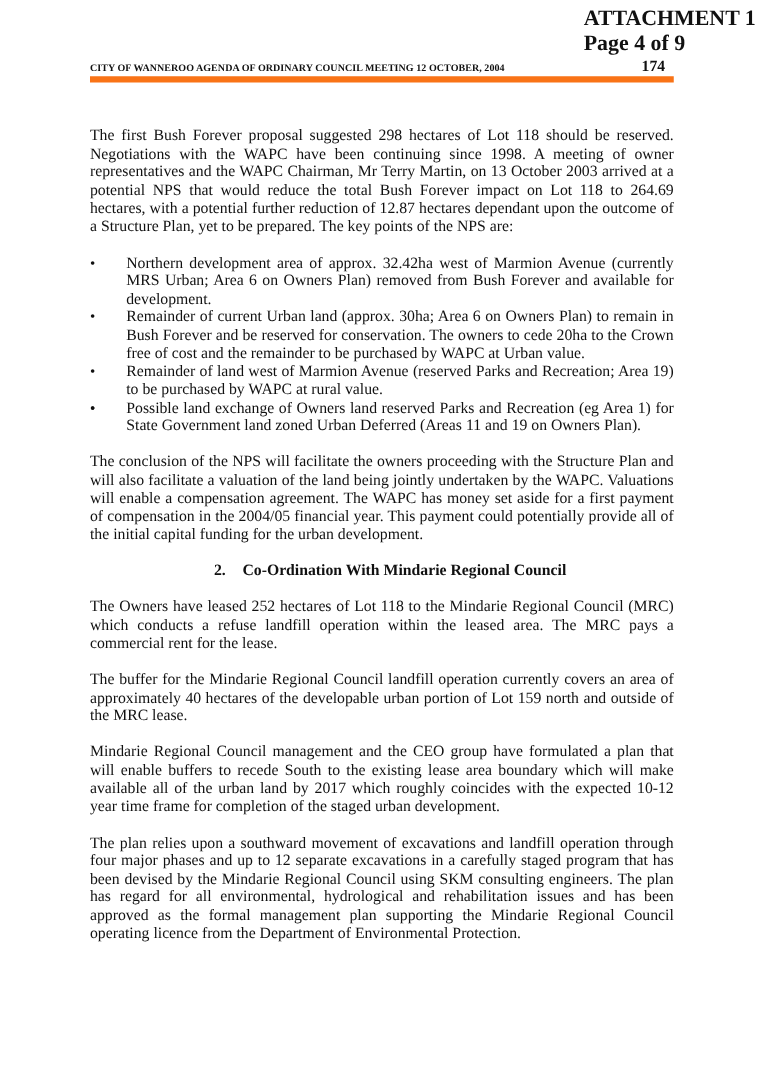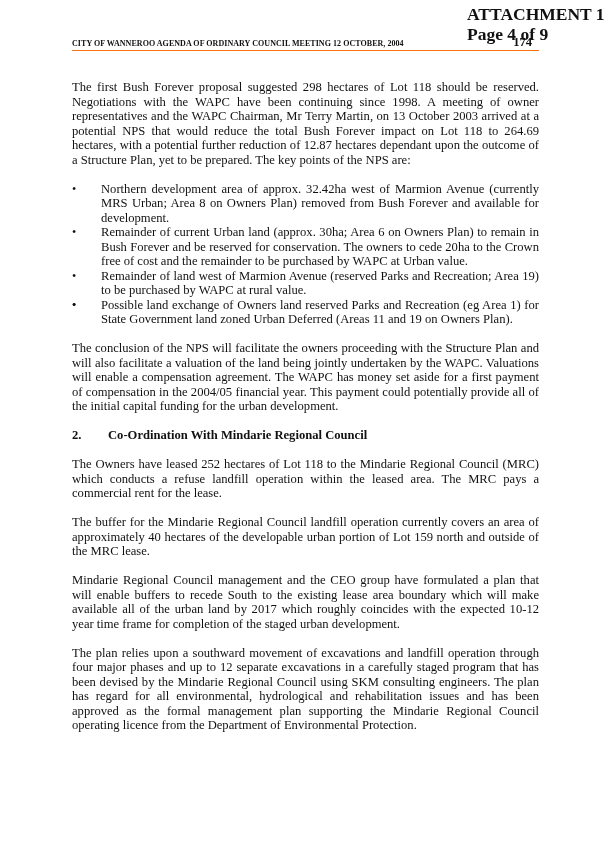--- a/index.html
+++ b/index.html
@@ -1,48 +1,48 @@
 <!DOCTYPE html>
 <html><head>
 <meta charset="utf-8">
 <style>
   html, body { margin: 0; padding: 0; background: #ffffff; }
   body { width: 609px; height: 865px; position: relative; overflow: hidden;
          font-family: "Liberation Serif", "DejaVu Serif", serif; color: #111; }
   .attach { position: absolute; left: 467px; top: 4px; font-weight: bold; font-size: 17.5px; line-height: 20px; }
   .attach div { white-space: nowrap; }
-  .header-bar { position: absolute; left: 72px; top: 36px; width: 467px; height: 14px; border-bottom: 1px solid #f97316; }
+  .header-bar { position: absolute; left: 72px; top: 47px; width: 467px; height: 14px; border-bottom: 5px solid #f97316; }
   .header-left { position: absolute; left: 0; top: 3px; font-size: 8px; font-weight: bold; letter-spacing: 0.05px; white-space: nowrap; }
   .header-right { position: absolute; right: 7px; top: -1px; font-size: 12.5px; font-weight: bold; text-align: right; }
-  .body { position: absolute; left: 72px; top: 80px; width: 467px; font-size: 12.6px; line-height: 14.5px; text-align: justify; }
+  .body { position: absolute; left: 72px; top: 101px; width: 467px; font-size: 12.6px; line-height: 14.5px; text-align: justify; }
   p { margin: 0 0 14.5px 0; }
   ul { list-style: none; margin: 0 0 14.5px 0; padding: 0; }
   li { position: relative; padding-left: 29px; margin: 0; }
   .bullet { position: absolute; left: 0; top: 0; font-size: 12px; }
-  .section { font-weight: bold; margin: 0 0 14.5px 0; text-align: left; }
+  .section { font-weight: bold; margin: 0 0 14.5px 0; text-align: center; }
   .section .num { display: inline-block; width: 36px; }
 </style>
 </head>
 <body>
 
 <div class="attach">
   <div>ATTACHMENT 1</div>
   <div>Page 4 of 9</div>
 </div>
 
 <div class="header-bar">
   <span class="header-left">CITY OF WANNEROO AGENDA OF ORDINARY COUNCIL MEETING 12 OCTOBER, 2004</span>
   <span class="header-right">174</span>
 </div>
 
 <div class="body">
   <p>The first Bush Forever proposal suggested 298 hectares of Lot 118 should be reserved. Negotiations with the WAPC have been continuing since 1998. A meeting of owner representatives and the WAPC Chairman, Mr Terry Martin, on 13 October 2003 arrived at a potential NPS that would reduce the total Bush Forever impact on Lot 118 to 264.69 hectares, with a potential further reduction of 12.87 hectares dependant upon the outcome of a Structure Plan, yet to be prepared. The key points of the NPS are:</p>
 
   <ul>
-    <li><span class="bullet">•</span><span>Northern development area of approx. 32.42ha west of Marmion Avenue (currently MRS Urban; Area 8 on Owners Plan) removed from Bush Forever and available for development.</span></li>
+    <li><span class="bullet">•</span><span>Northern development area of approx. 32.42ha west of Marmion Avenue (currently MRS Urban; Area 6 on Owners Plan) removed from Bush Forever and available for development.</span></li>
     <li><span class="bullet">•</span><span>Remainder of current Urban land (approx. 30ha; Area 6 on Owners Plan) to remain in Bush Forever and be reserved for conservation. The owners to cede 20ha to the Crown free of cost and the remainder to be purchased by WAPC at Urban value.</span></li>
     <li><span class="bullet">•</span><span>Remainder of land west of Marmion Avenue (reserved Parks and Recreation; Area 19) to be purchased by WAPC at rural value.</span></li>
     <li><span class="bullet">•</span></li>
     <li><span class="bullet">•</span><span>Possible land exchange of Owners land reserved Parks and Recreation (eg Area 1) for State Government land zoned Urban Deferred (Areas 11 and 19 on Owners Plan).</span></li>
   </ul>
 
   <p>The conclusion of the NPS will facilitate the owners proceeding with the Structure Plan and will also facilitate a valuation of the land being jointly undertaken by the WAPC. Valuations will enable a compensation agreement. The WAPC has money set aside for a first payment of compensation in the 2004/05 financial year. This payment could potentially provide all of the initial capital funding for the urban development.</p>
 
   <div class="section">
     <span class="num">2.</span><span>Co-Ordination With Mindarie Regional Council</span>

